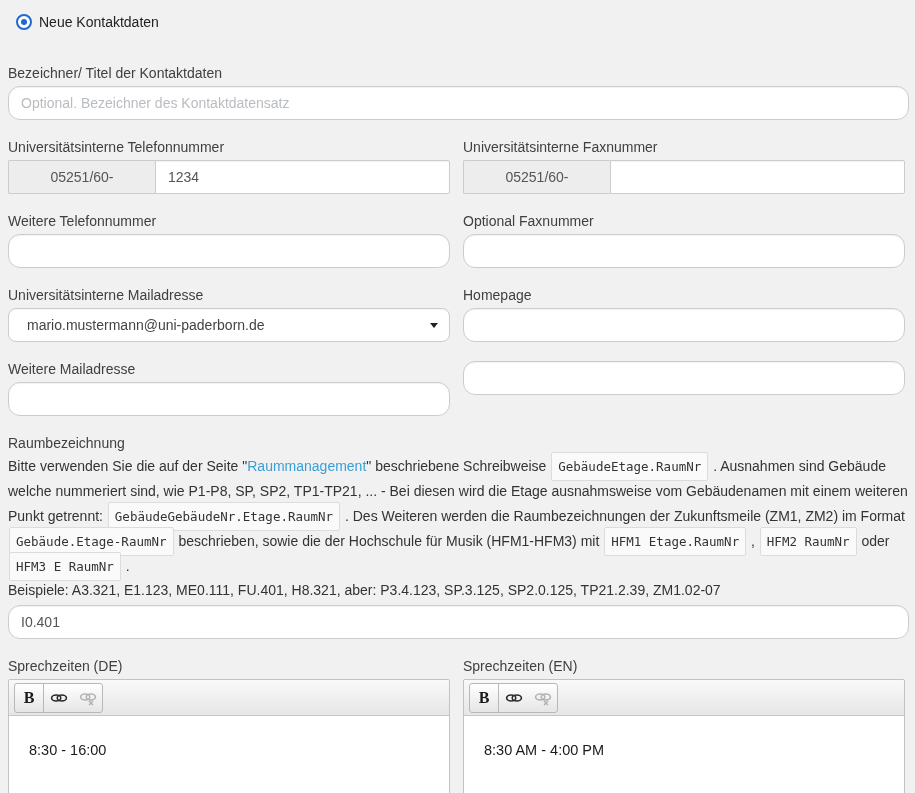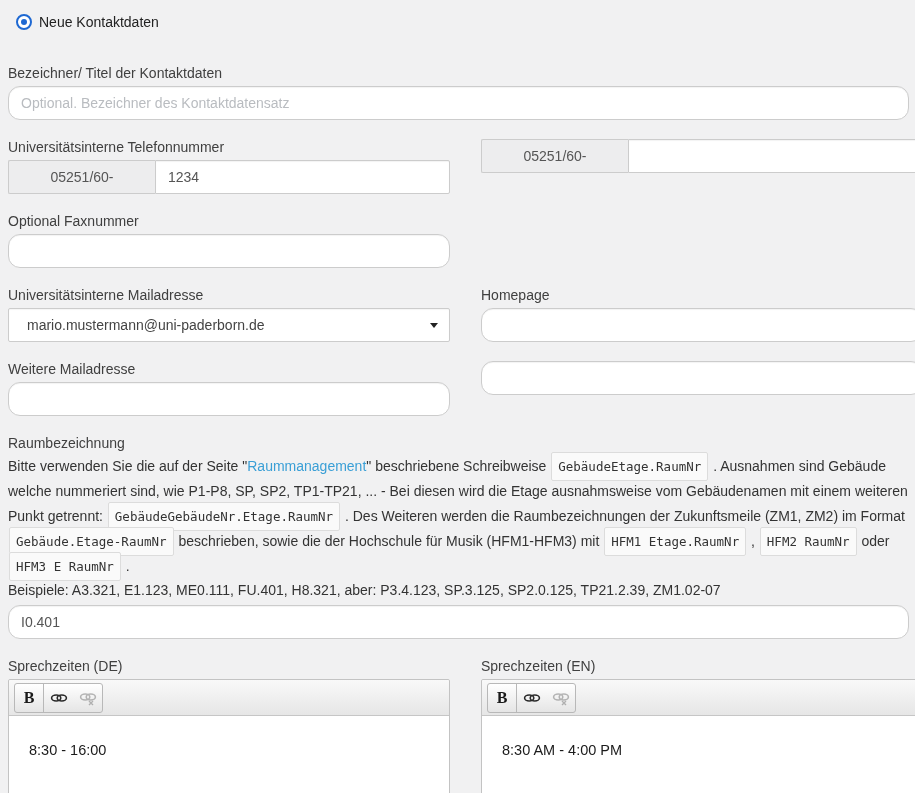--- a/index.html
+++ b/index.html
@@ -31,36 +31,36 @@
   .form-label { display:block; height:17px; line-height:17px; margin-bottom:4px; color:#404040; }
   .text-input {
     display:block; width:100%; height:34px; background:#fff;
     border:1px solid #ccc; border-radius:12px; padding:0 12px;
     font-family:inherit; font-size:14px; color:#555;
     box-shadow:inset 0 1px 1px rgba(0,0,0,.05); outline:none;
   }
   .text-input::placeholder { color:#b9bcc0; opacity:1; }
   .full { width:901px; }
 
-  .cols { display:flex; gap:31px; width:901px; }
+  .cols { display:flex; gap:13px; width:901px; }
   .col { width:442px; flex:0 0 442px; }
 
   
   .input-group { display:flex; width:100%;justify-content:center; }
   .input-addon {
     flex:0 0 147px; height:34px; background:#ededee;
     border:1px solid #ccc; border-right:0; border-radius:2px 0 0 2px;
     display:flex; align-items:center; justify-content:center; color:#555;
   }
   .input-group .text-input { border-radius:0 2px 2px 0; flex:1 1 auto; width:auto; }
 
   
   .select {
     position:relative; width:100%; height:34px; background:#fff;
-    border:1px solid #ccc; border-radius:2px; cursor:pointer;
+    border:1px solid #ccc; border-radius:8px; cursor:pointer;
     display:flex; align-items:center; padding:0 26px 0 18px; color:#444;
     box-shadow:inset 0 1px 1px rgba(0,0,0,.04);
   }
   .caret {
     position:absolute; right:11px; top:50%; margin-top:-2px;
     width:0; height:0; border-left:4px solid transparent; border-right:4px solid transparent;
     border-top:5px solid #222;
   }
 
   
@@ -120,28 +120,33 @@
 
   <div class="cols form-group">
     <div class="col">
       <label class="form-label">Universitätsinterne Telefonnummer</label>
       <div class="input-group">
         <span class="input-addon">05251/60-</span>
         <input class="text-input" type="text" value="1234" style="">
       </div>
     </div>
     <div class="col">
+      <label class="form-label">Universitätsinterne Faxnummer</label>
       <div class="input-group">
         <span class="input-addon">05251/60-</span>
         <input class="text-input" type="text" style="">
       </div>
     </div>
   </div>
 
   <div class="cols form-group">
+    <div class="col">
+      <label class="form-label">Weitere Telefonnummer</label>
+      <input class="text-input" type="text" style="">
+    </div>
     <div class="col">
       <label class="form-label">Optional Faxnummer</label>
       <input class="text-input" type="text" style="">
     </div>
   </div>
 
   <div class="cols form-group">
     <div class="col">
       <label class="form-label">Universitätsinterne Mailadresse</label>
       <div class="select">

